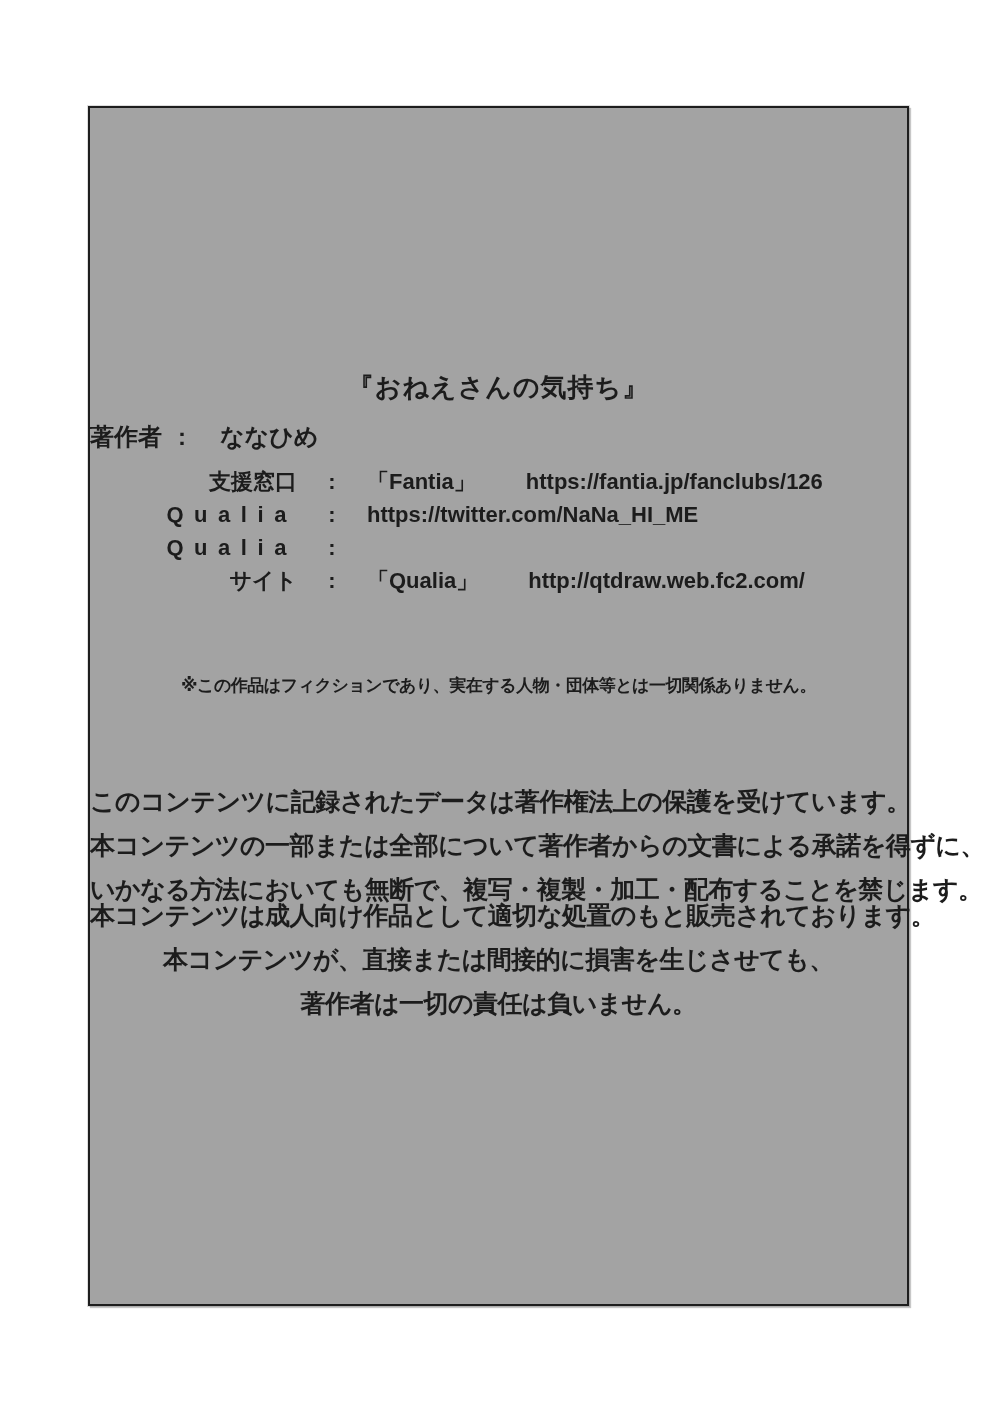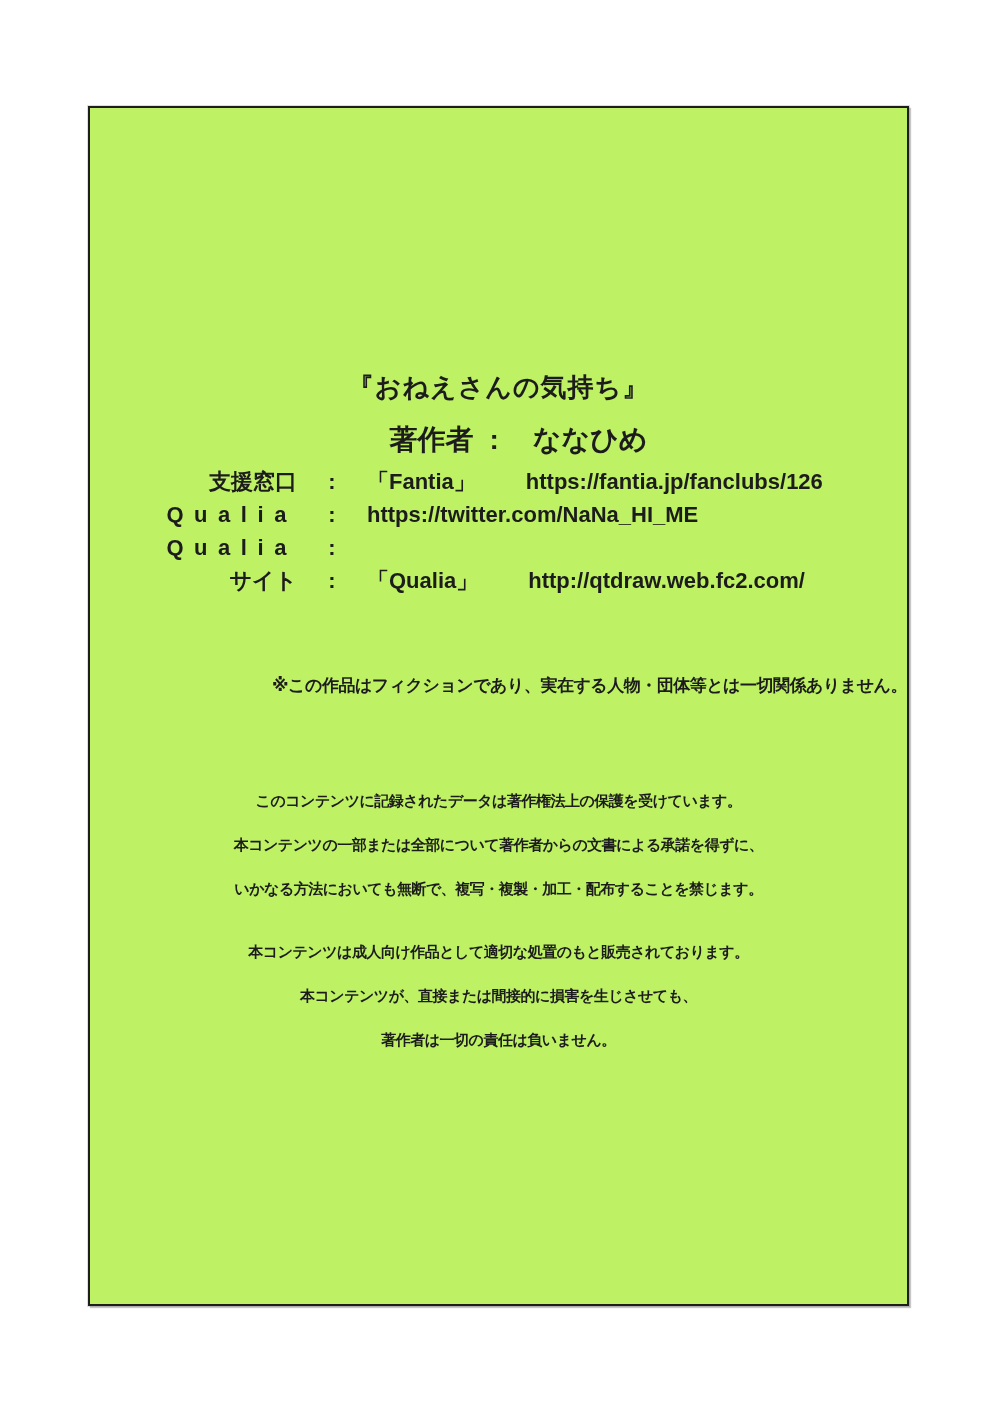--- a/index.html
+++ b/index.html
@@ -16,45 +16,43 @@
     overflow: hidden;
   }
   .frame {
     position: absolute;
     left: 88px;
     top: 106px;
     width: 817px;
     height: 1196px;
     border: 2px solid #1e1e1e;
     box-shadow: 0 0 0 1px rgba(0,0,0,0.13), 2px 2px 1px rgba(0,0,0,0.22);
-    background: #bef264;
+    background: #a3a3a3;
   }
   .work-title {
     position: absolute;
     top: 262px;
     left: 0;
     width: 100%;
     text-align: center;
     font-size: 26px;
     font-weight: 700;
     letter-spacing: 1px;
     white-space: nowrap;
   }
   .author-row {
     position: absolute;
     top: 313px;
     left: 0;
     width: 100%;
     display: flex;
-    justify-content: center;
     align-items: center;
-    font-size: 28px;
+    font-size: 24px;
     font-weight: 700;
     white-space: nowrap;
-    padding-left: 20px;
   }
   .author-colon {
     margin: 0 34px 0 16px;
   }
   .contacts {
     position: absolute;
     top: 357px;
     left: 0;
     width: 100%;
   }
@@ -86,45 +84,45 @@
     margin-right: 18px;
   }
   .contact-site:empty {
     display: none;
   }
   .fiction-note {
     position: absolute;
     top: 566px;
     left: 0;
     width: 100%;
-    text-align: right;
+    text-align: center;
     font-size: 17px;
     font-weight: 700;
     letter-spacing: -0.5px;
     white-space: nowrap;
   }
   .notice {
     position: absolute;
     left: 0;
     width: 100%;
     text-align: center;
-    font-size: 15px;
+    font-size: 25px;
     font-weight: 700;
     letter-spacing: -0.5px;
   }
   .notice .notice-line {
     height: 44px;
     line-height: 44px;
     white-space: nowrap;
   }
   .copyright-notice {
     top: 671px;
   }
   .liability-notice {
-    top: 822px;
+    top: 785px;
   }
 </style>
 </head>
 <body>
 
 <div class="frame">
 
   <div class="work-title">『おねえさんの気持ち』</div>
 
   <div class="author-row">

